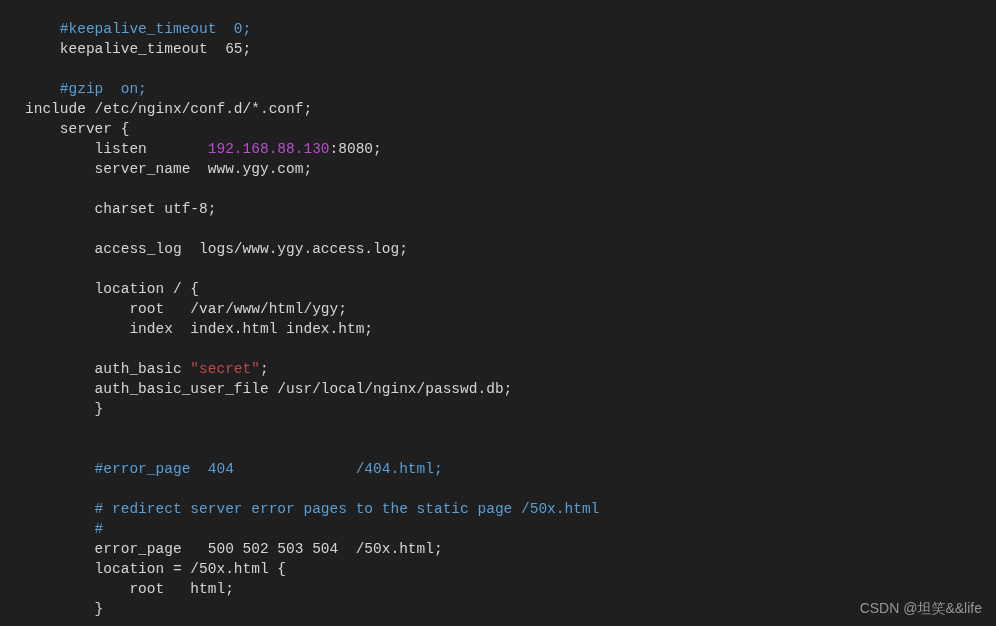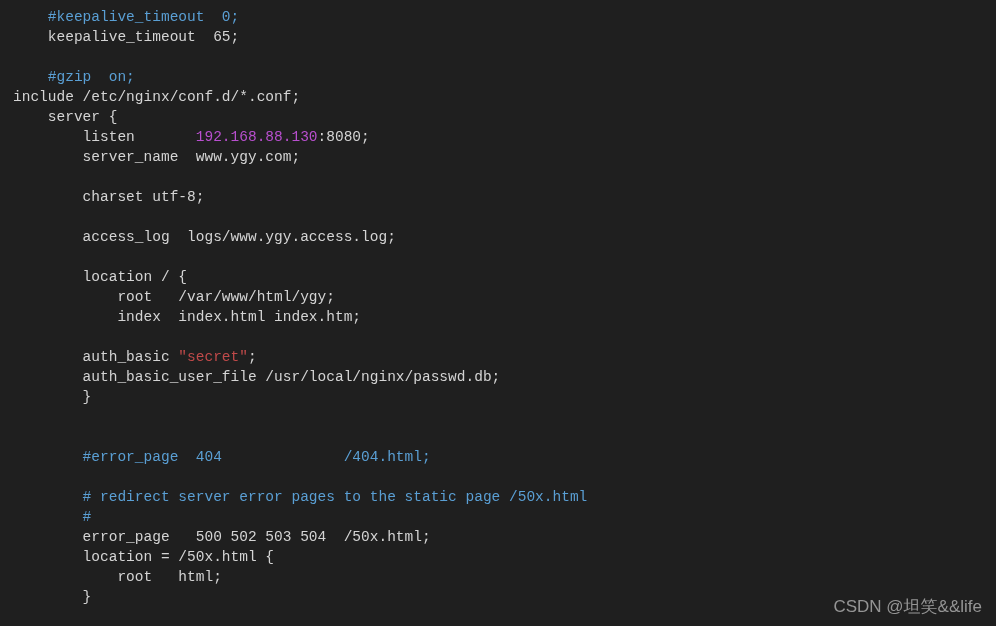--- a/index.html
+++ b/index.html
@@ -9,36 +9,36 @@
     font-family: Consolas, "Courier New", monospace;
     font-size: 14.5px;
     line-height: 1.38;
     color: #d4d4d4;
     width: 996px;
     height: 626px;
     overflow: hidden;
     position: relative;
   }
   pre {
-    margin: 1px;
+    margin: 13px;
     padding: 6px 12px;
     white-space: pre;
     font-family: inherit;
   }
   .comment { color: #5a9fd4; }
   .ip      { color: #b84fce; }
   .str     { color: #c04a4a; }
   .plain   { color: #d4d4d4; }
   .watermark {
     position: absolute;
     bottom: 8px;
     right: 14px;
     color: #a9a9a9;
     font-family: Arial, sans-serif;
-    font-size: 17px;
+    font-size: 14px;
     opacity: 0.85;
   }
 </style>
 </head>
 <body>
 
 <pre><span class="comment">    #keepalive_timeout  0;</span>
 <span class="plain">    keepalive_timeout  65;</span>
 <span class="plain"></span>
 <span class="comment">    #gzip  on;</span>

